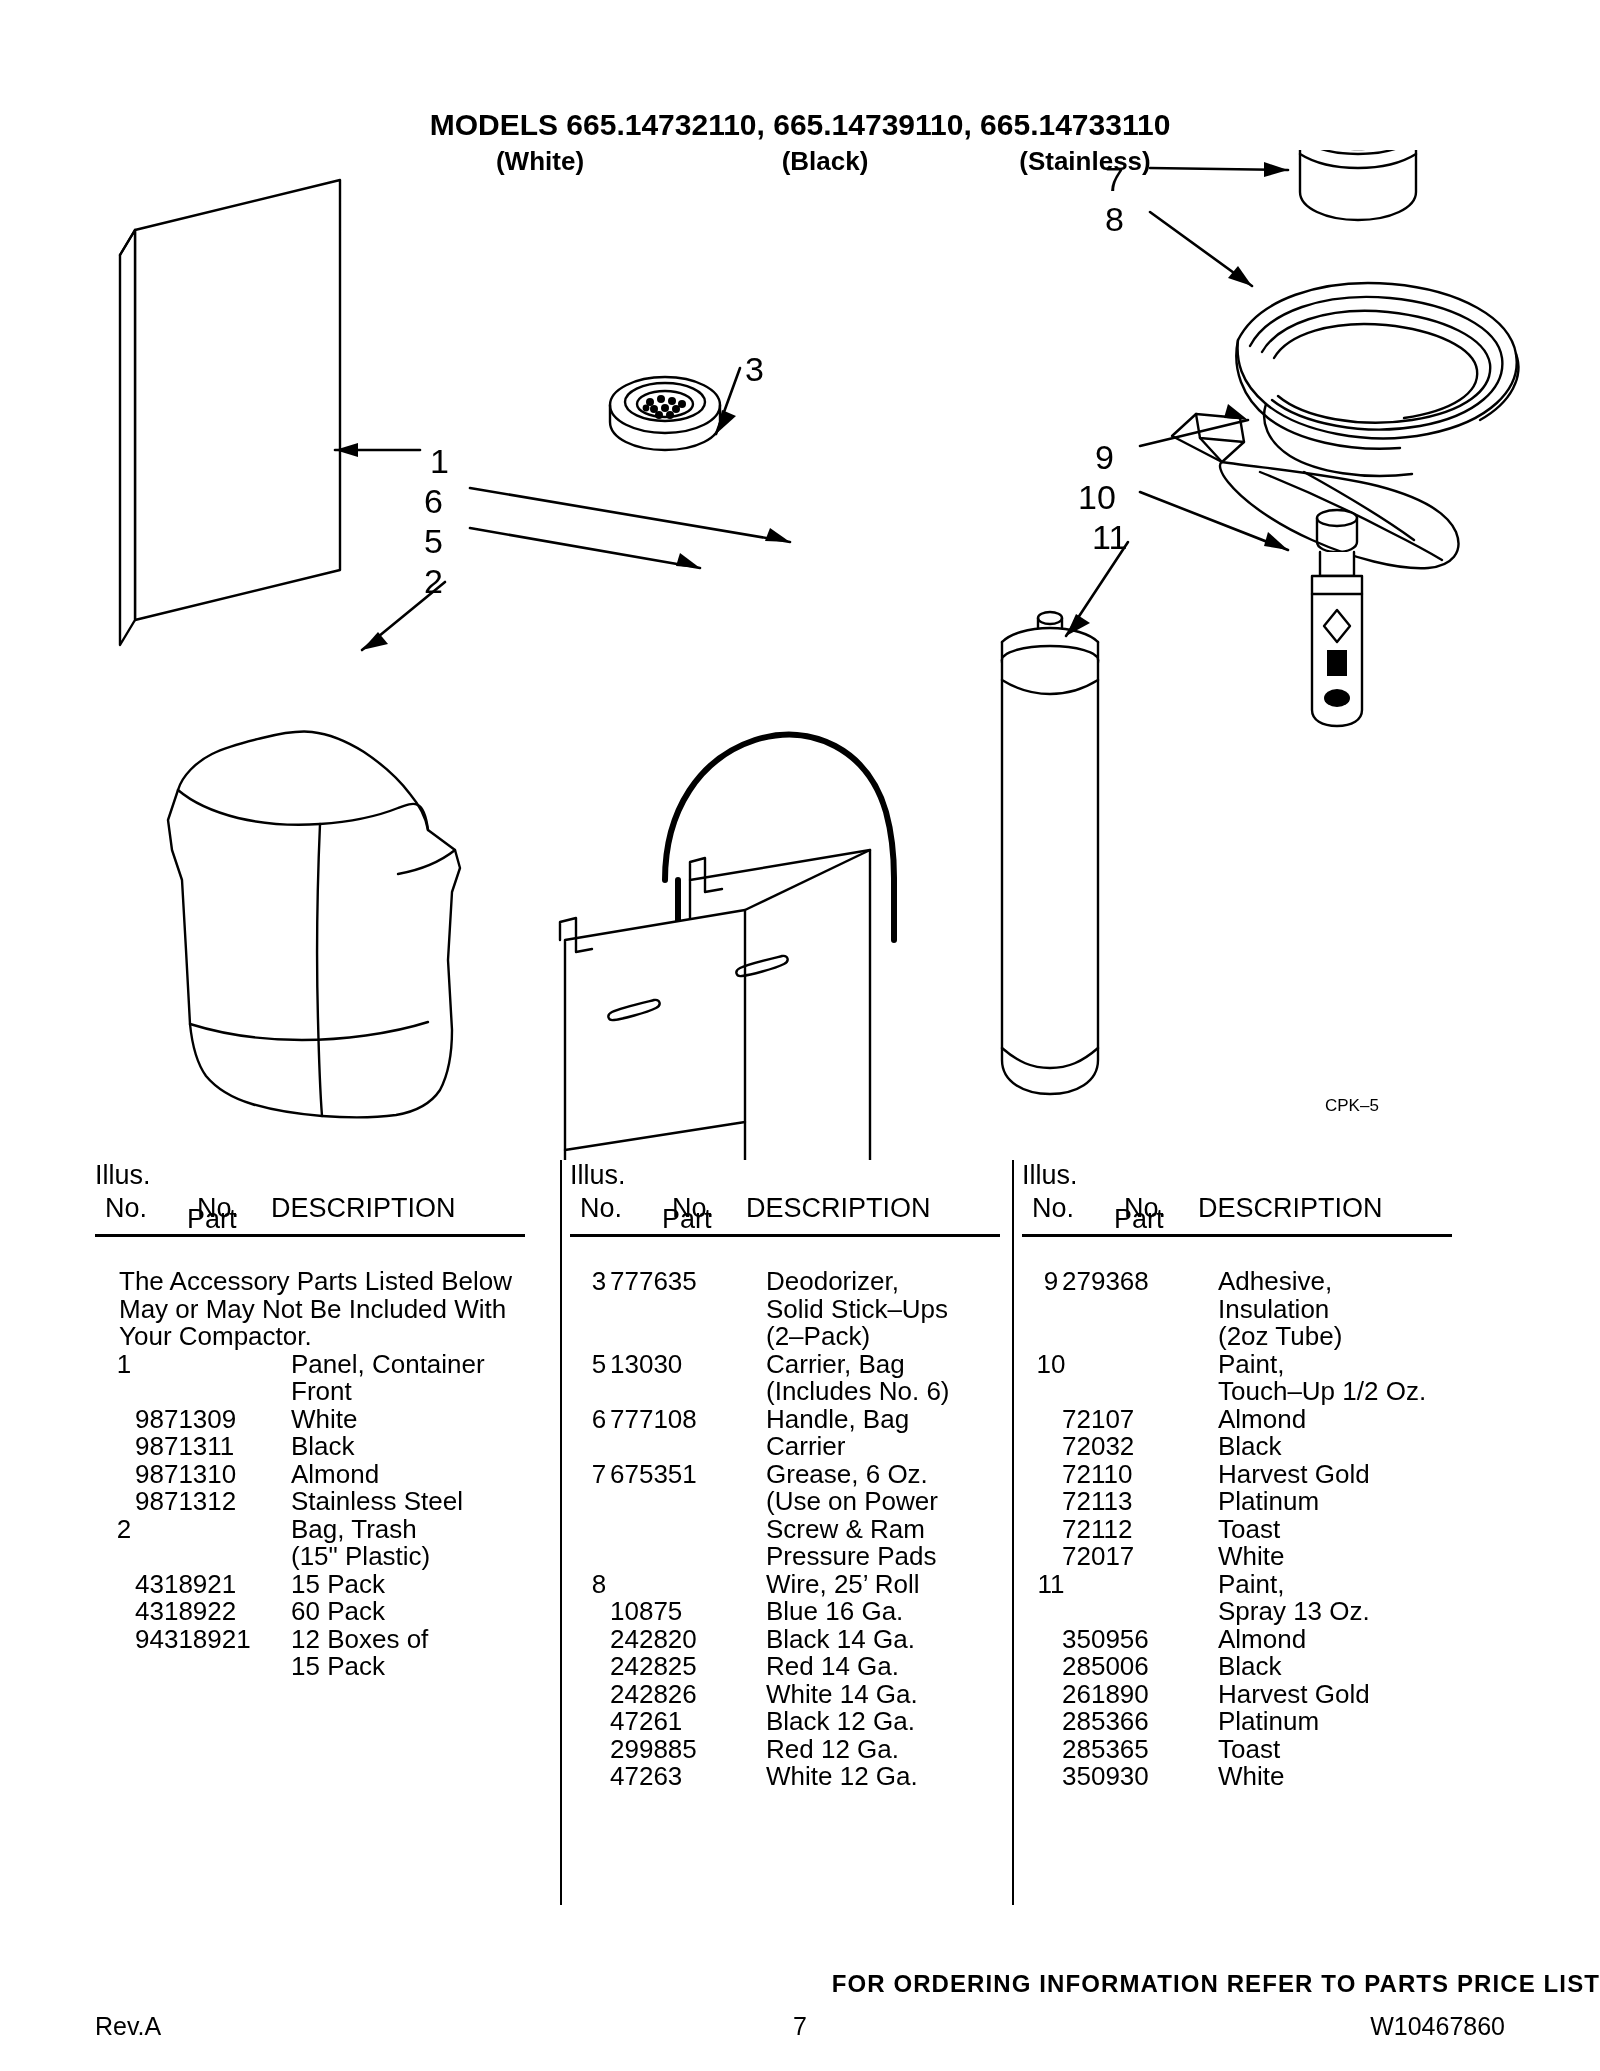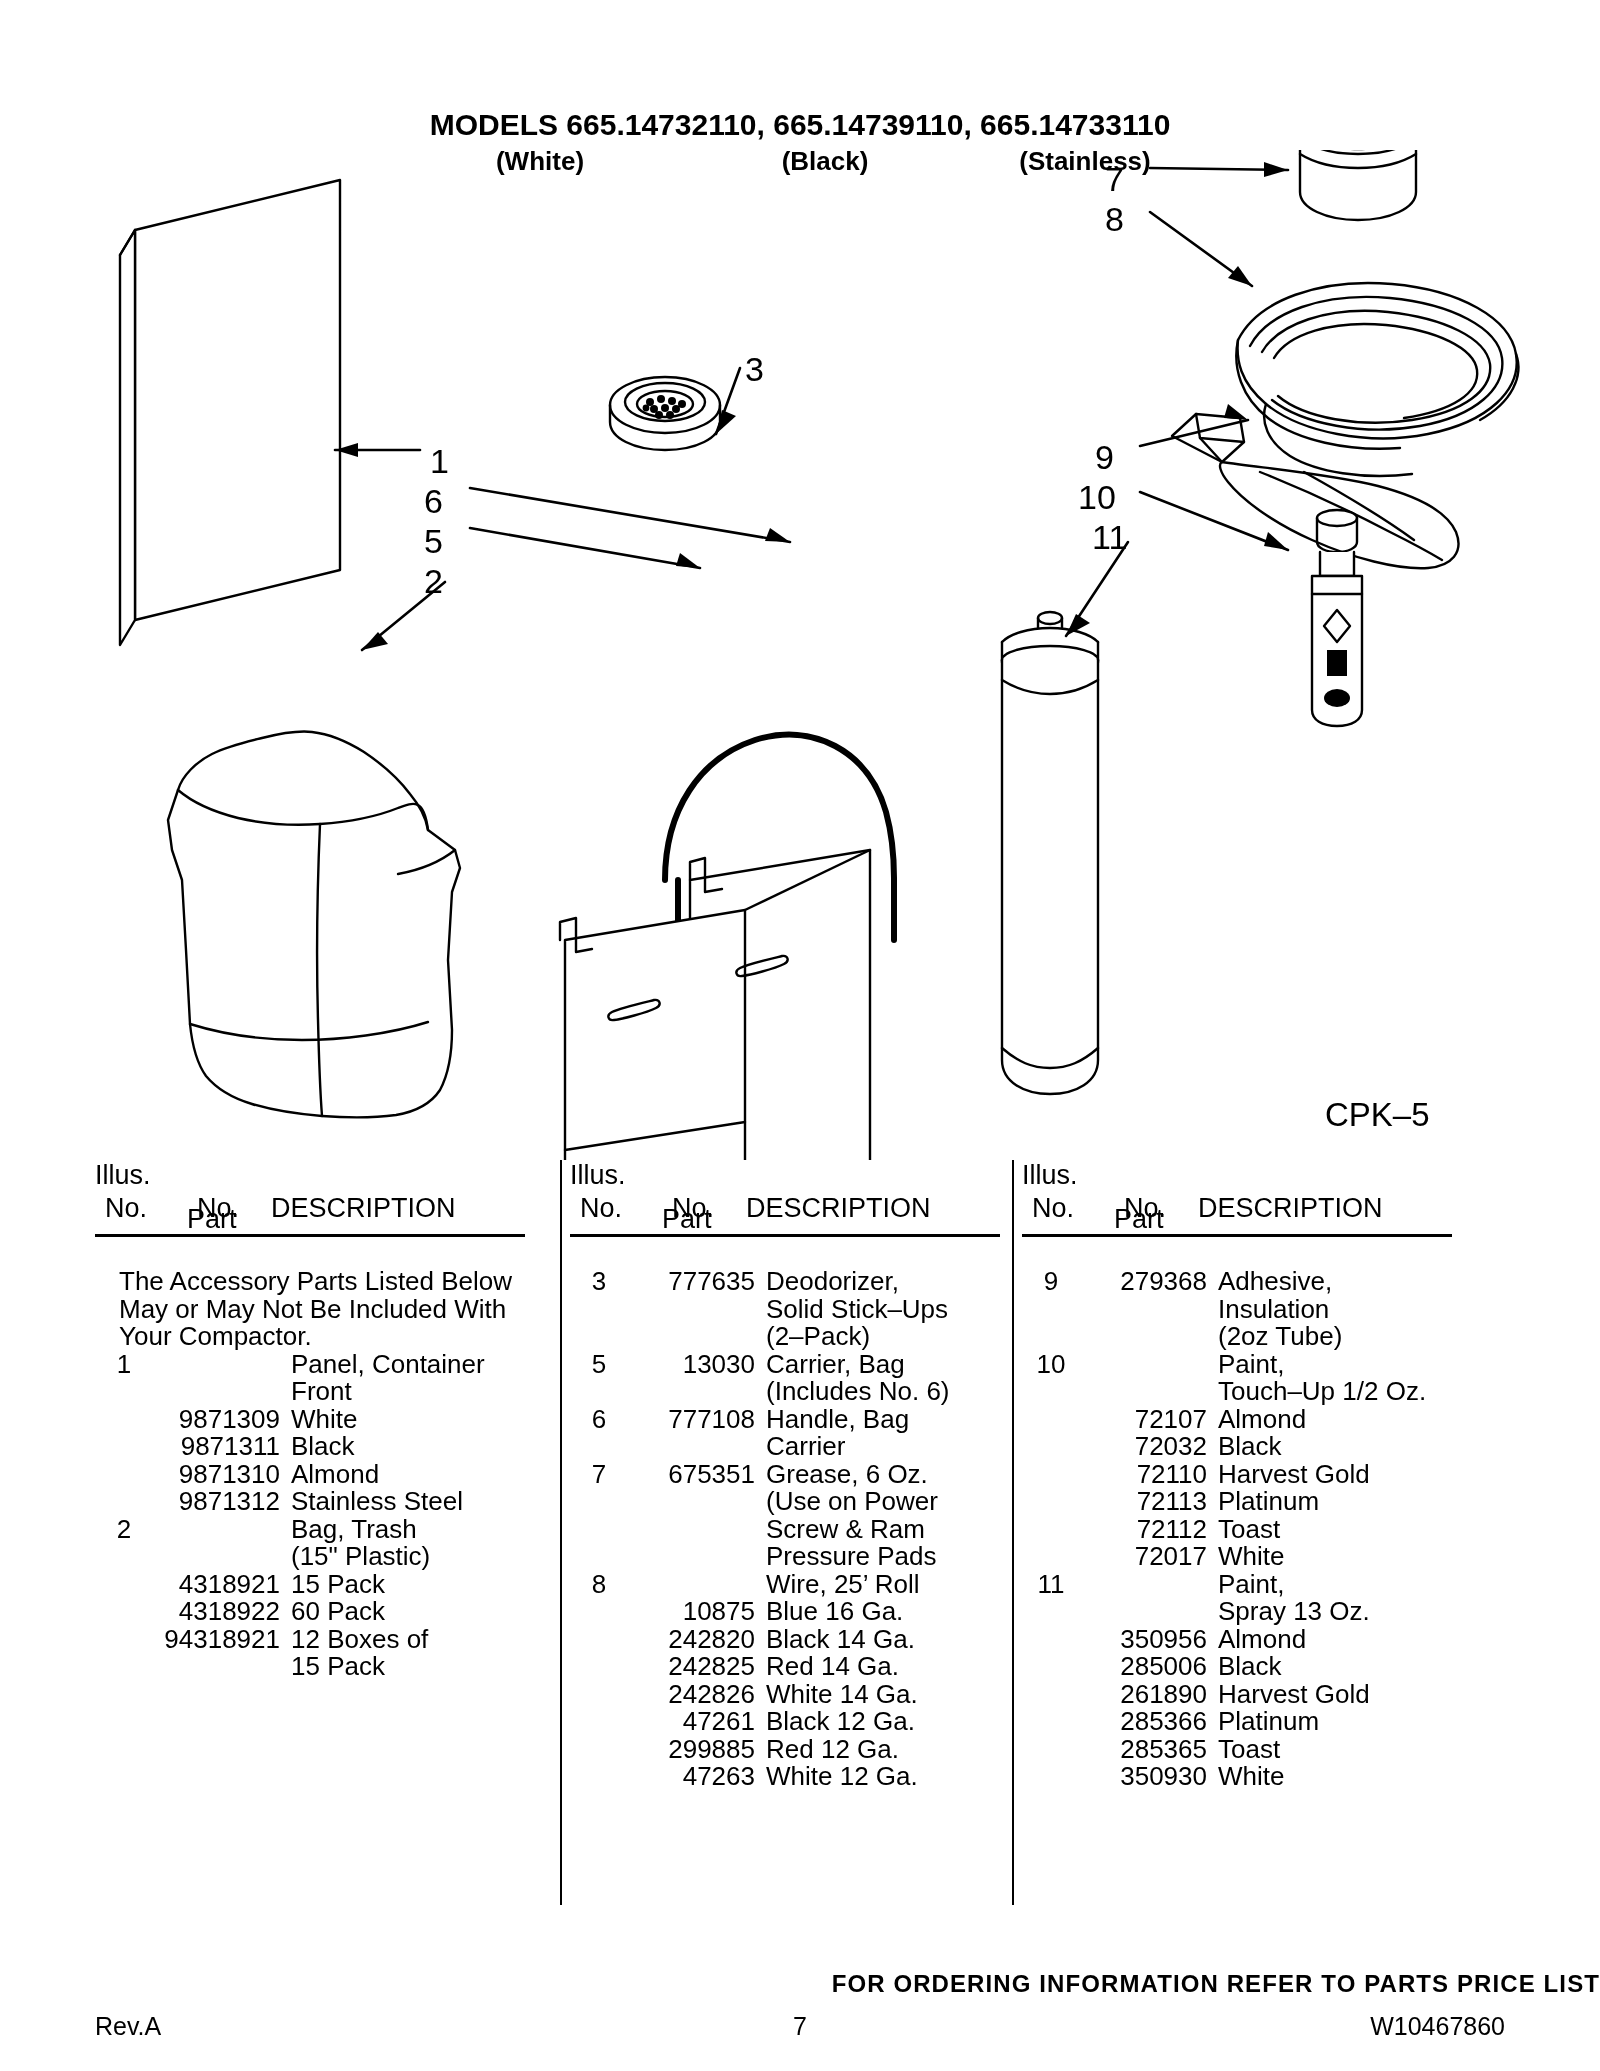--- a/index.html
+++ b/index.html
@@ -58,21 +58,21 @@
   .callout {
     position: absolute;
     font-size: 34px;
     font-family: "Liberation Sans", sans-serif;
     color: #000;
   }
   .cpk {
     position: absolute;
     left: 1325px;
     top: 1096px;
-    font-size: 33px;
+    font-size: 17px;
   }
 
   
   #tables {
     position: absolute;
     left: 0;
     top: 1160px;
     width: 1600px;
     height: 760px;
   }
@@ -141,21 +141,20 @@
   .cell-illus {
     position: absolute;
     left: 0px;
     width: 58px;
     text-align: center;
   }
   .cell-part {
     position: absolute;
     left: 40px;
     width: 145px;
-    text-align: right;
   }
   .cell-desc {
     position: absolute;
     left: 196px;
   }
   .note {
     position: absolute;
     left: 24px;
     font-size: 26px;
     white-space: nowrap;

